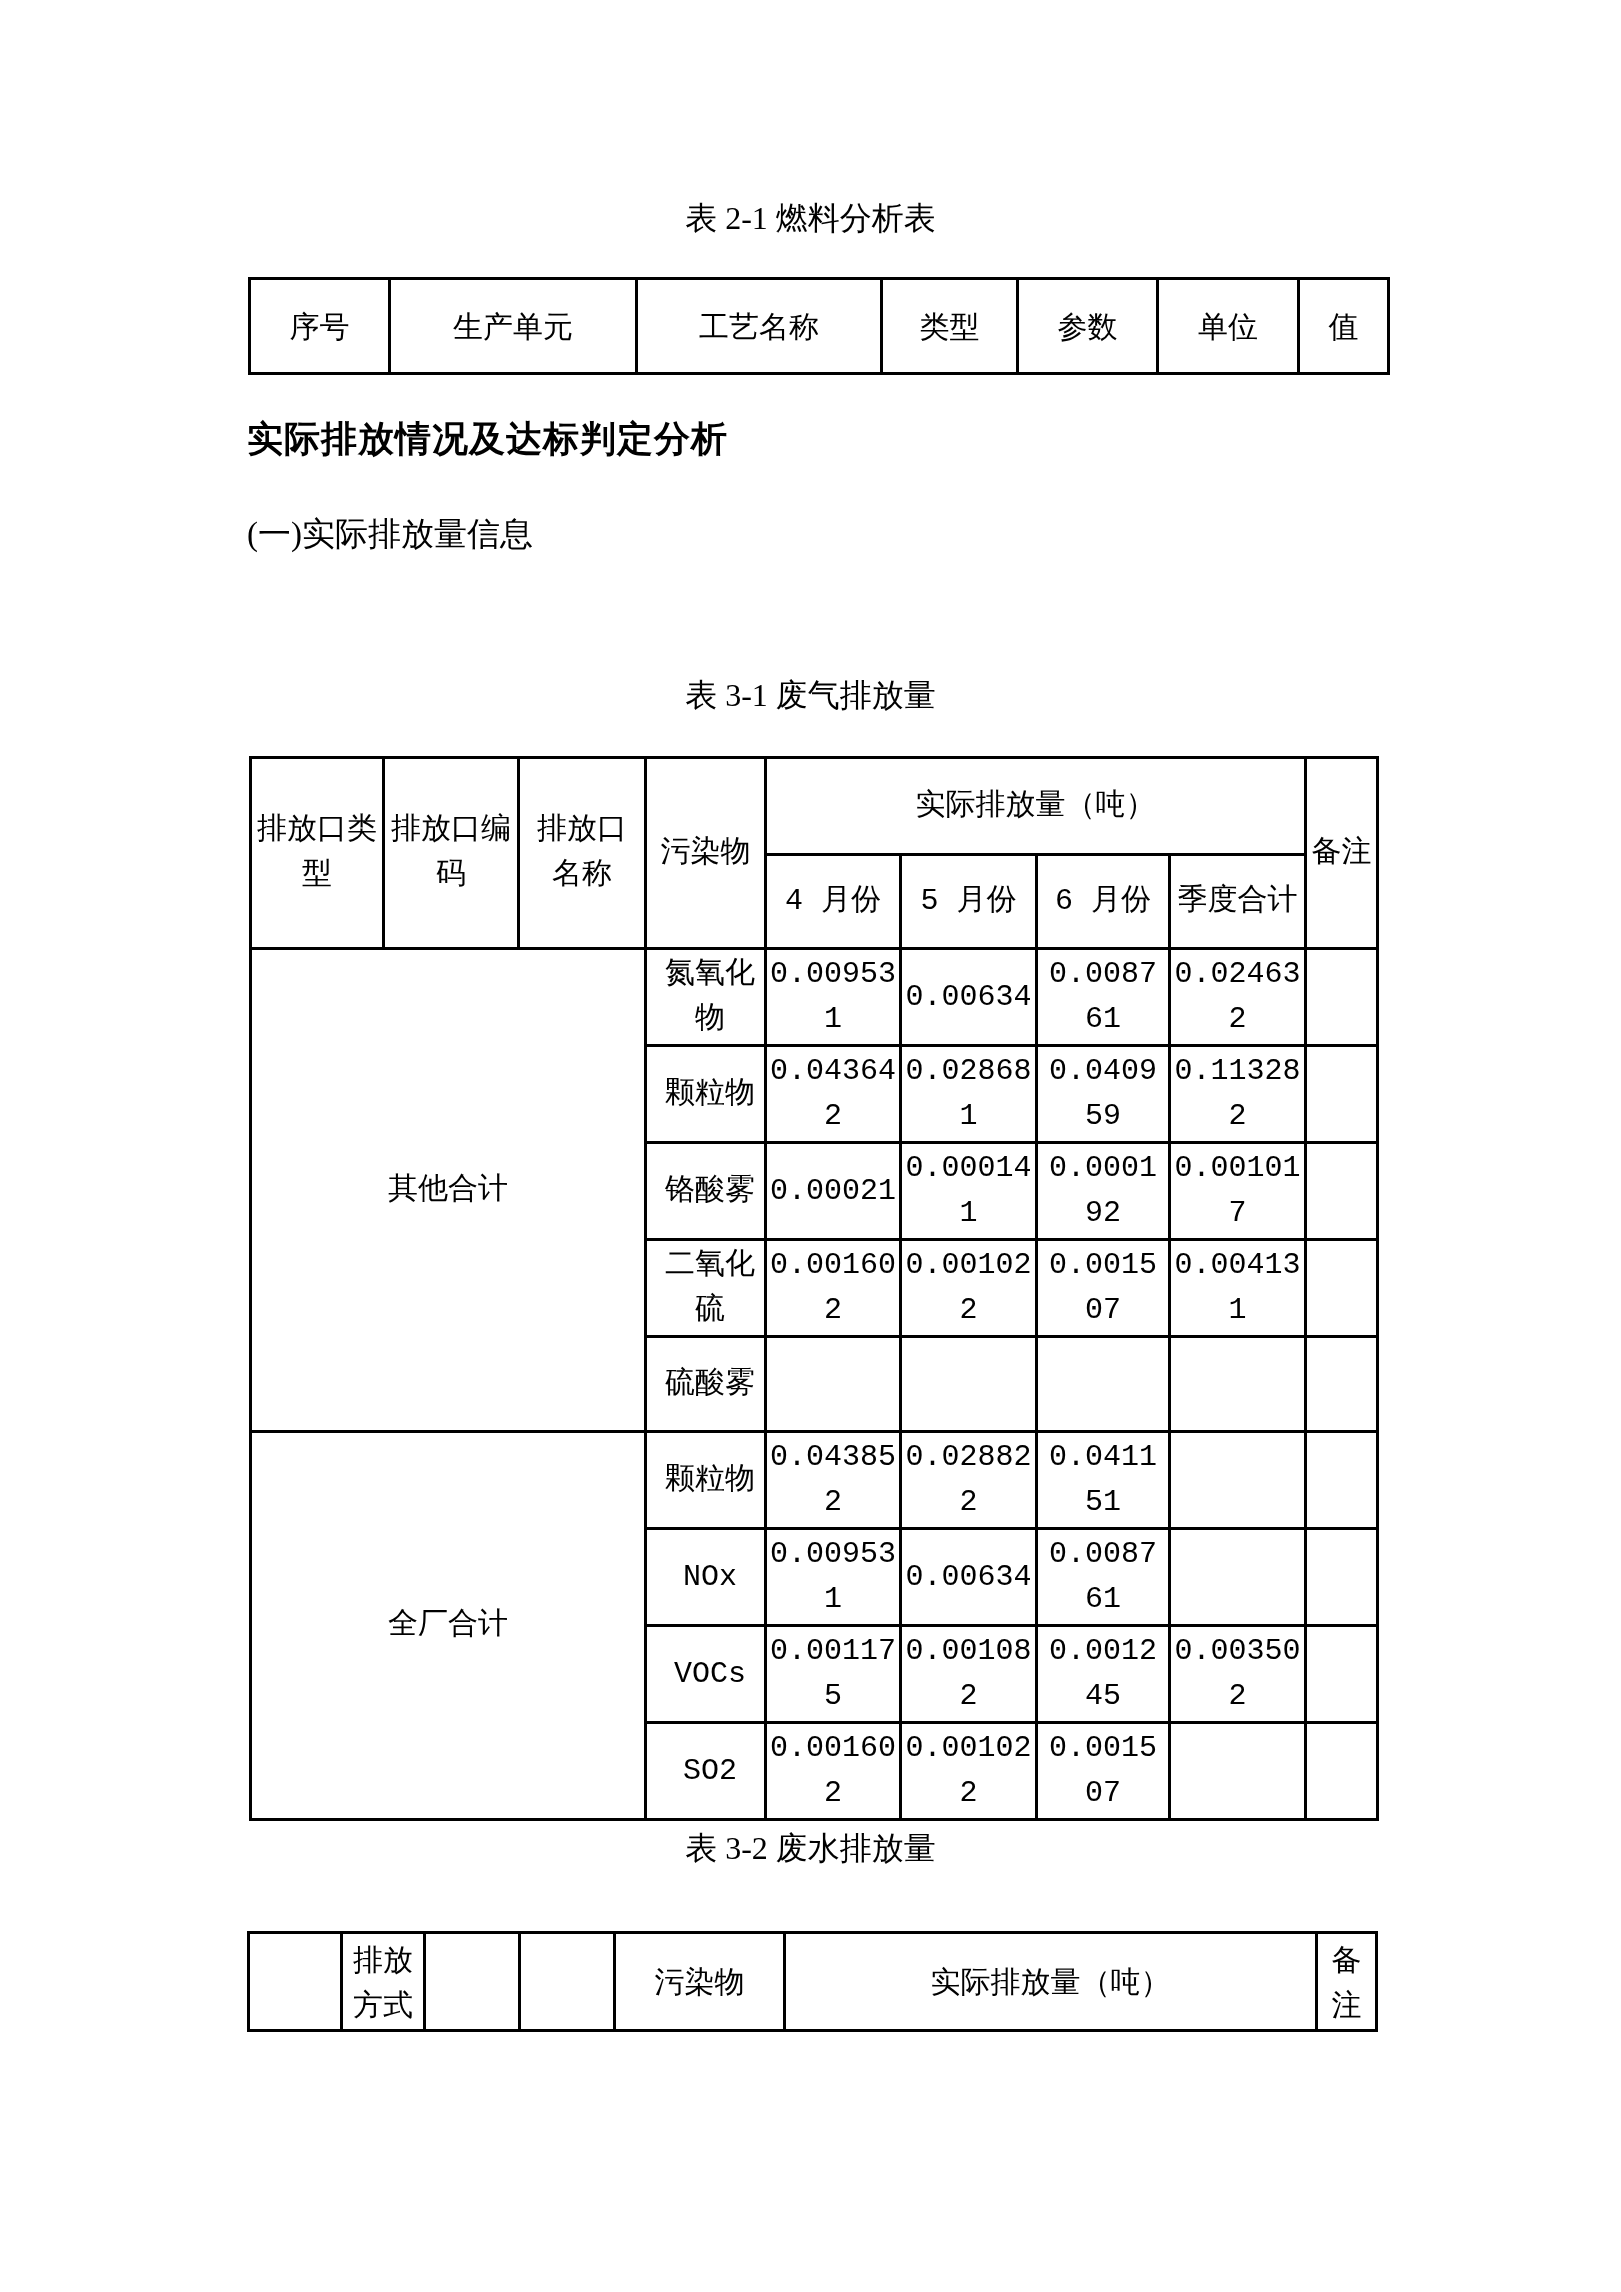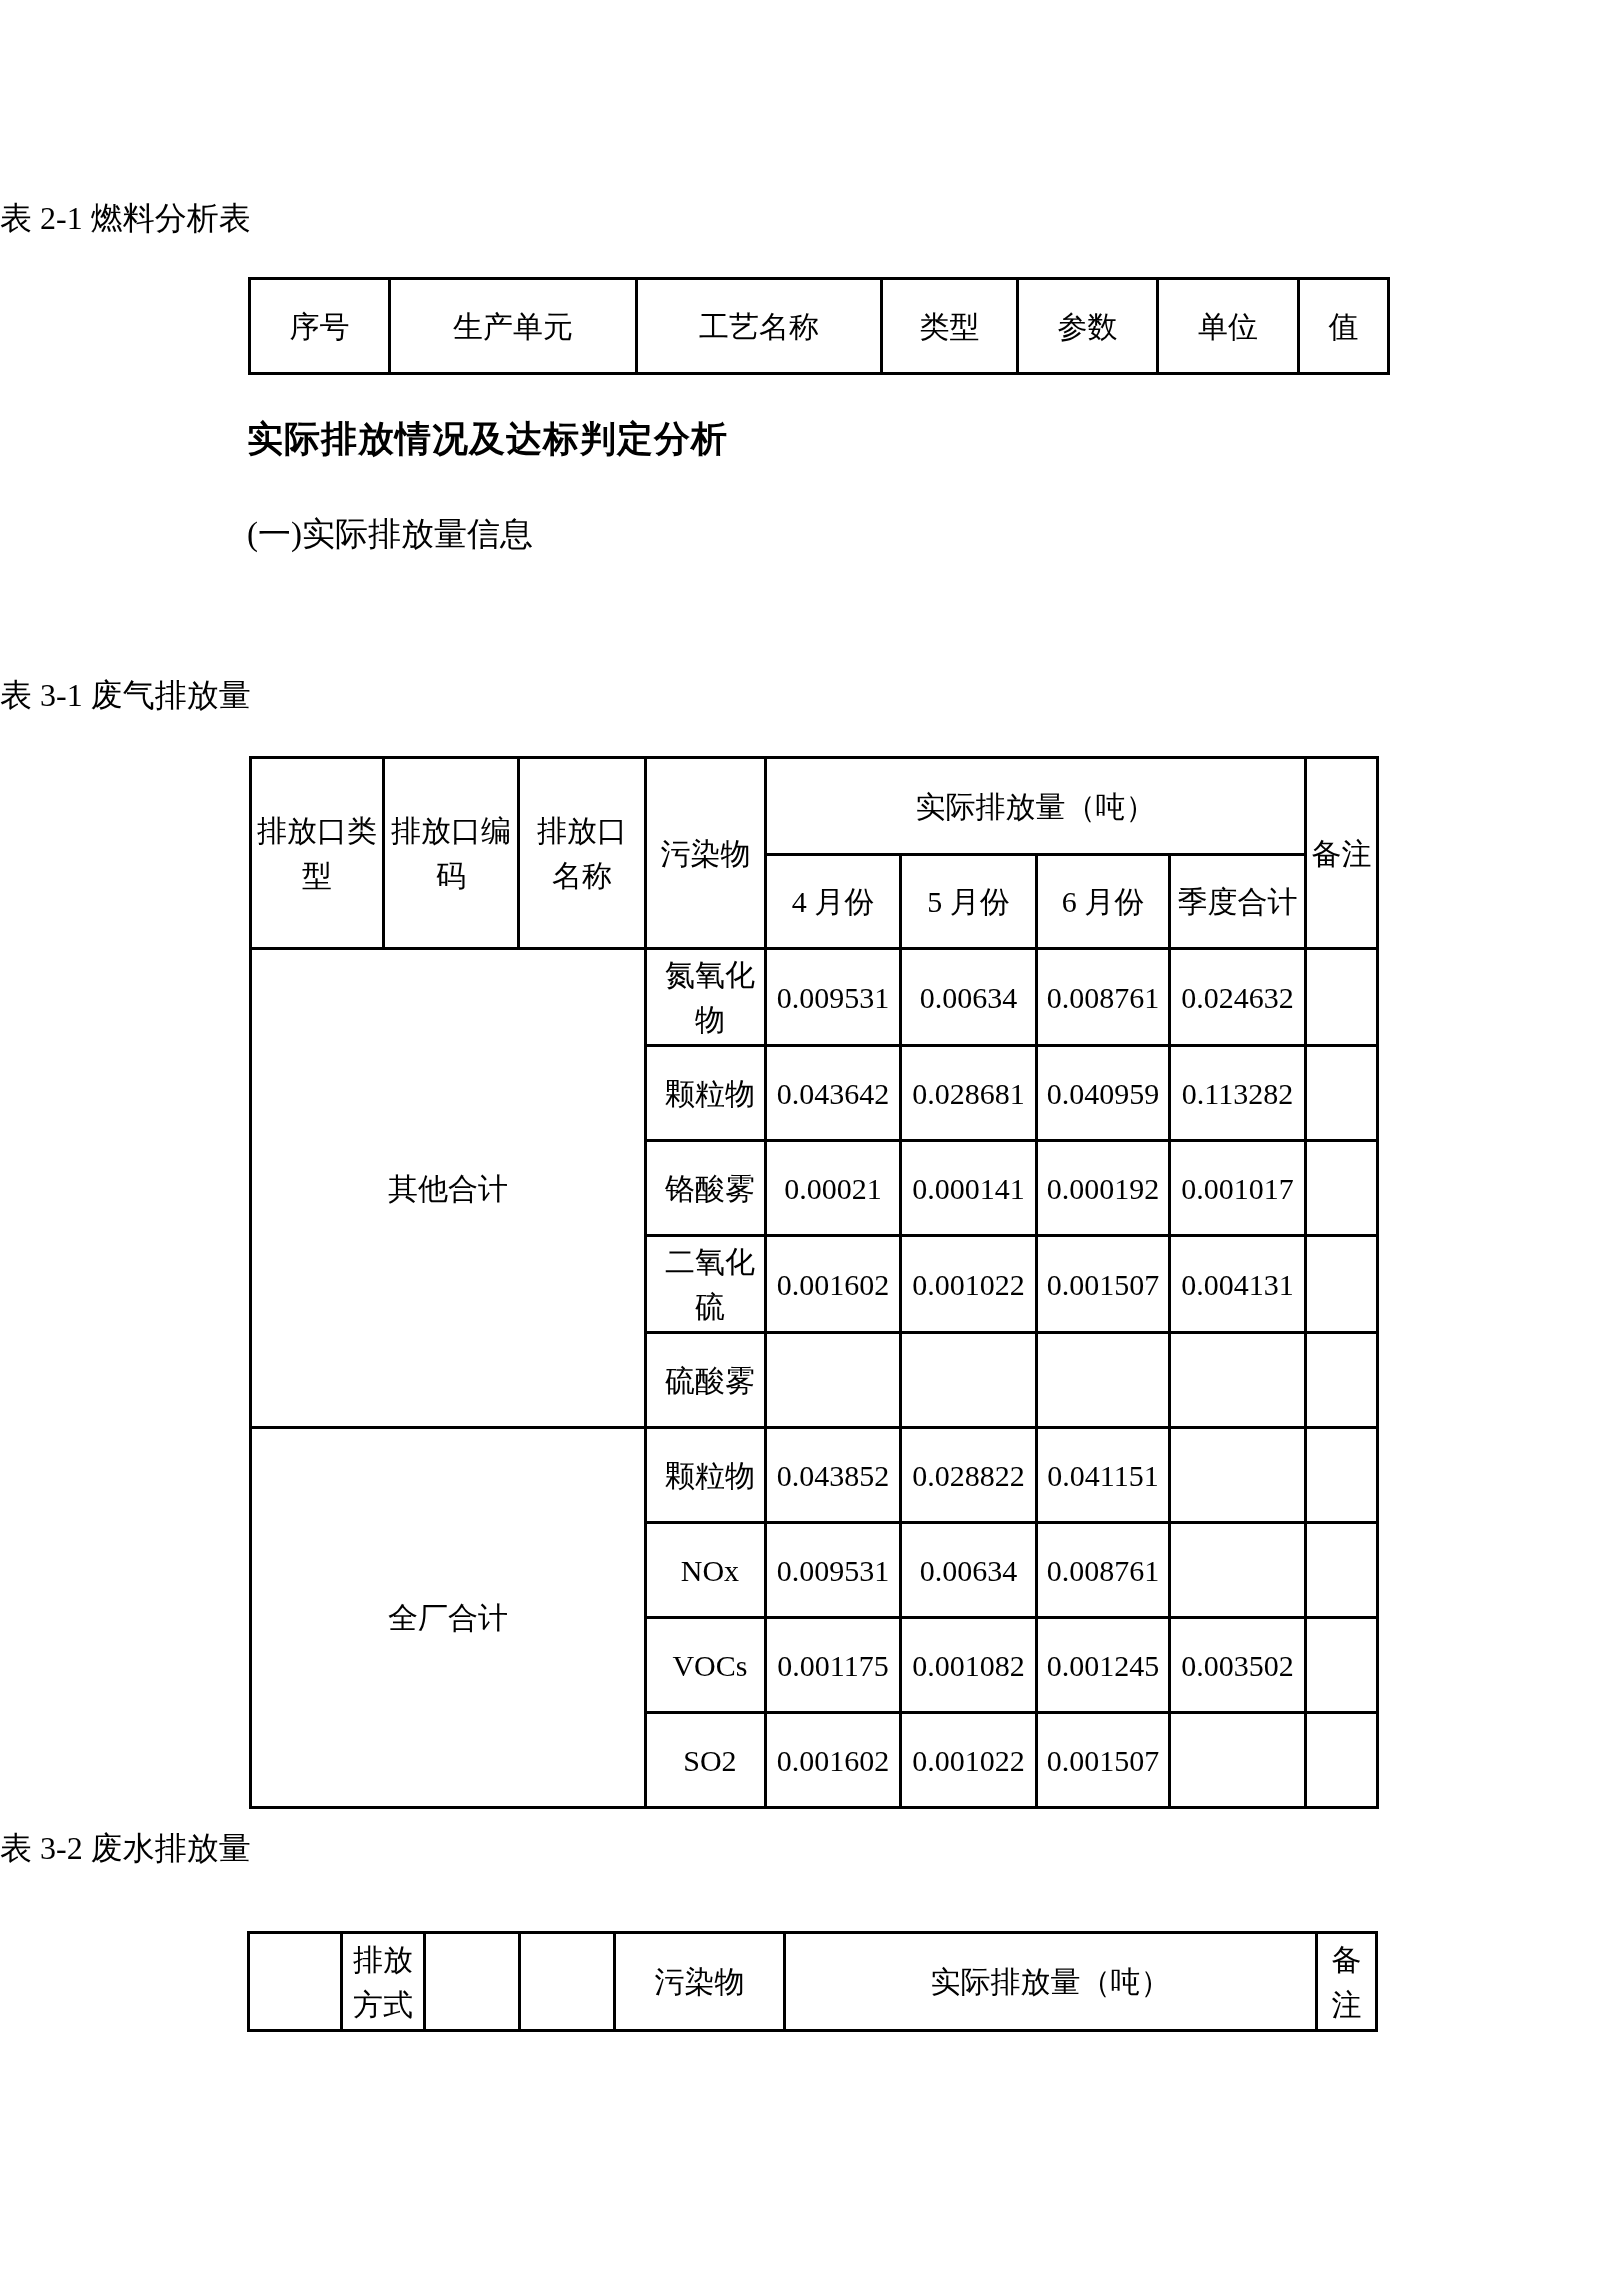--- a/index.html
+++ b/index.html
@@ -9,21 +9,21 @@
     height: 2293px;
     background: #ffffff;
     font-family: "Liberation Serif", "DejaVu Serif", serif;
     color: #000000;
     overflow: hidden;
   }
   .tbl-title {
     position: absolute;
     left: 0;
     width: 100%;
-    text-align: left;
+    text-align: center;
     font-size: 32px;
     line-height: 39px;
     white-space: pre;
   }
   .h-main {
     position: absolute;
     left: 247px;
     top: 408px;
     font-family: "Liberation Sans", "DejaVu Sans", sans-serif;
     font-weight: 700;
@@ -49,21 +49,21 @@
     text-align: center;
     vertical-align: middle;
     font-size: 30px;
     line-height: 1.5;
     padding: 2px 2.9px;
     overflow: hidden;
     word-break: break-all;
   }
   .t21 { left: 248px; top: 277px; width: 1140px; }
   .t21 tr { height: 95px; }
-  .t31 { left: 249px; top: 756px; width: 1128px; }
+  .t31 { left: 249px; top: 756px; width: 1128px; font-family: Liberation Mono, monospace; }
   .t31 tr.hr1 { height: 97px; }
   .t31 tr.hr2 { height: 94px; padding-left: 18px; }
   .t31 tr.dr  { height: 95px; }
   .t31 td.pol { text-align: center; padding-left: 11.8px; }
   .t32 { left: 247px; top: 1931px; width: 1128px; }
   .t32 tr { height: 98px; }
   td.remark-narrow { padding: 2px 1px; }
 </style>
 </head>
 <body>

